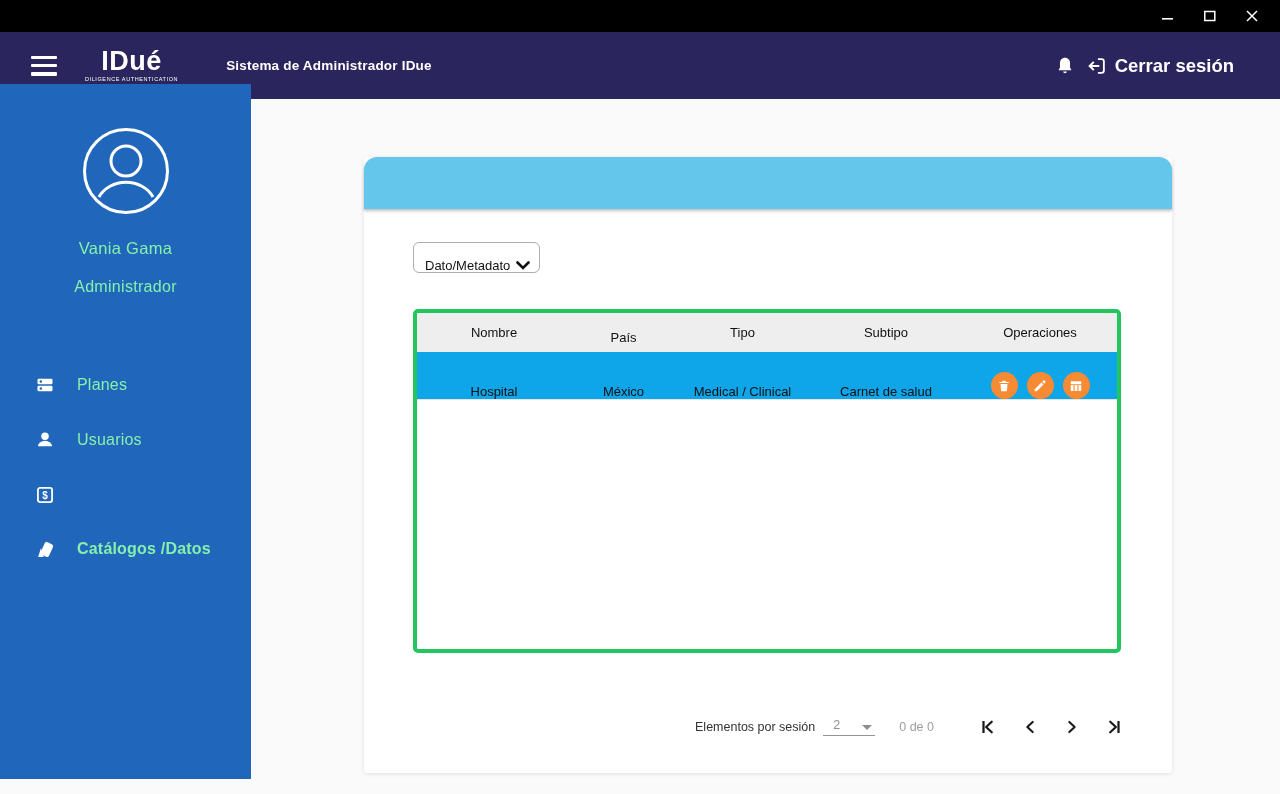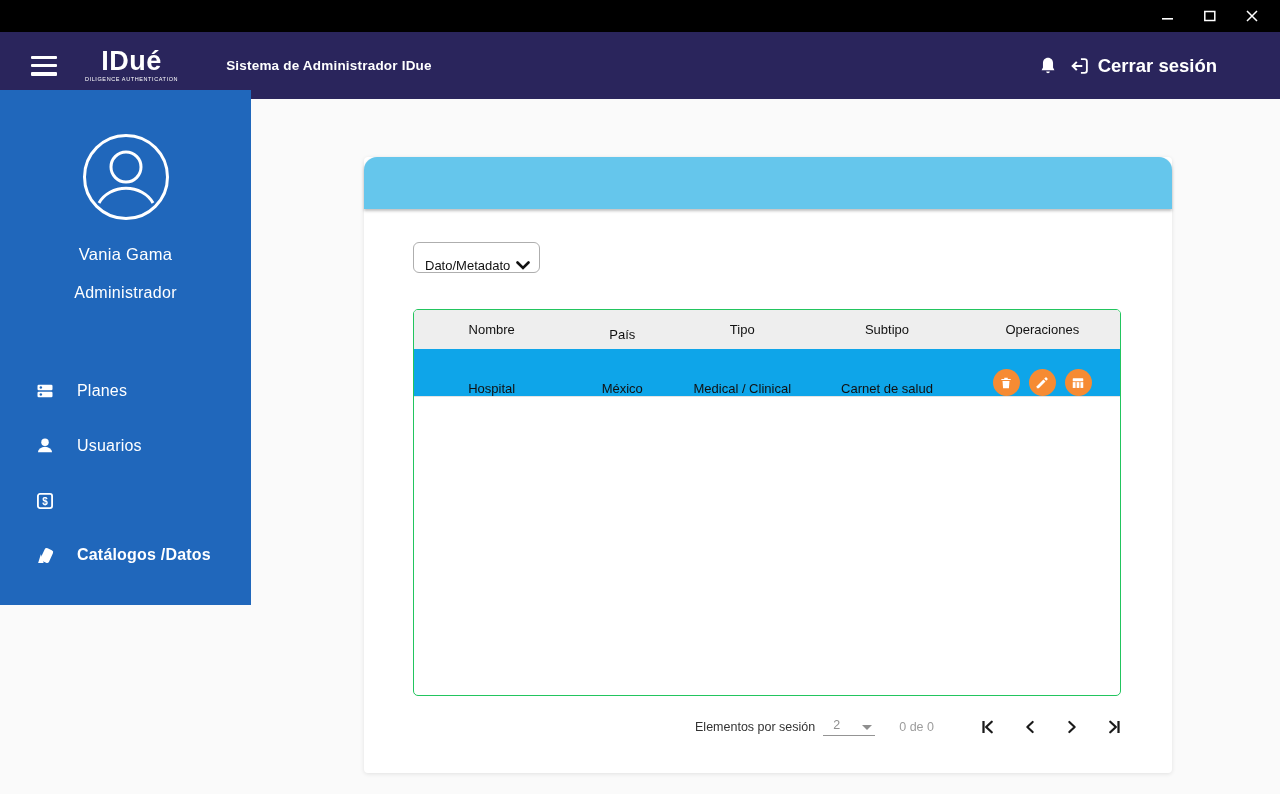--- a/index.html
+++ b/index.html
@@ -10,45 +10,45 @@
   .winbtn { width:28px; height:24px; display:flex; align-items:center; justify-content:center; cursor:pointer; }
 
   
   .appbar { position:absolute; top:32px; left:0; width:1280px; height:67px; background:#2a255c; display:flex; align-items:center; color:#fff; }
   .hamburger { margin-left:31px; width:26px; height:20px; display:flex; flex-direction:column; justify-content:space-between; cursor:pointer; }
   .hamburger span { display:block; height:3.2px; background:#fff; border-radius:1px; }
   .logo-block { margin-left:28px; display:flex; flex-direction:column; align-items:center; line-height:1; cursor:pointer; }
   .logo-text { font-size:27px; font-weight:bold; letter-spacing:0.5px; }
   .logo-sub { font-size:5.5px; letter-spacing:0.6px; margin-top:2px; white-space:nowrap; }
   .app-title { margin-left:48px; font-size:13.5px; font-weight:600; letter-spacing:0.2px; }
-  .appbar-right { margin-left:auto; display:flex; align-items:center; gap:10px; padding-right:63px; }
+  .appbar-right { margin-left:auto; display:flex; align-items:center; gap:10px; padding-right:46px; }
   .bell { width:22px; height:22px; cursor:pointer; }
   .logout { display:flex; align-items:center; gap:7px; cursor:pointer; }
   .logout-label { font-size:18.5px; font-weight:600; }
 
   
-  .sidebar { position:absolute; top:90px; left:0; width:251px; height:515px; background:#2067bb; color:#ffffff; }
+  .sidebar { position:absolute; top:84px; left:0; width:251px; height:695px; background:#2067bb; color:#86efac; }
   .avatar-wrap { display:flex; justify-content:center; margin-top:43px; }
   .user-name { text-align:center; margin-top:24px; font-size:16.5px; font-weight:500; letter-spacing:0.3px; }
   .user-role { text-align:center; margin-top:20px; font-size:16px; letter-spacing:0.3px; }
   .nav { margin-top:62px; display:flex; flex-direction:column; }
   .nav-item { display:flex; align-items:center; gap:21px; padding:17px 0 17px 34px; cursor:pointer; }
   .nav-item .nav-ico { width:22px; flex:0 0 22px; display:flex; justify-content:center; }
   .nav-label { font-size:16px; letter-spacing:0.2px; width:150px; line-height:1.3; }
   .nav-item.active .nav-label { font-weight:bold; }
 
   
   .main { position:absolute; top:99px; left:251px; width:1029px; height:695px; background:#fafafa; }
   .card { position:absolute; left:113px; top:58px; width:808px; height:616px; background:#fff; border-radius:4px; box-shadow:0 1px 4px rgba(0,0,0,0.10); }
   .card-topbar { position:absolute; left:0; top:0; width:808px; height:52px; background:#65c6ec; border-radius:13px 13px 0 0; box-shadow:0 2px 3px rgba(0,0,0,0.25); }
 
   .select-control { position:absolute; left:49px; top:85px; width:127px; height:31px; border:1.6px solid #aeaeae; border-radius:6px; background:#fff; display:flex; align-items:center; padding:16px 9px 0 11px; cursor:pointer; }
   .select-value { font-size:13px; color:#111; flex:1; }
 
-  .table-wrap { position:absolute; left:49px; top:152px; width:708px; height:387px; border:1px solid #22c55e; border-radius:5px; background:#fff; overflow:hidden; }
+  .table-wrap { position:absolute; left:49px; top:152px; width:708px; height:344px; border:4px solid #22c55e; border-radius:5px; background:#fff; overflow:hidden; }
   .thead { display:flex; height:39px; background:#eeeeee; align-items:center; }
   .trow { display:flex; height:48px; background:#0ea5e9; align-items:flex-end; border-bottom:1px solid #e4e4e4; }
   .col { text-align:center; font-size:13px; color:#111; }
   .c1 { width:22%; } .c2 { width:15%;margin-top:10px; } .c3 { width:19%; } .c4 { width:22%; } .c5 { width:22%; }
   .ops { display:flex; justify-content:center; align-items:center; gap:9px; }
   .op-btn { width:27px; height:27px; border-radius:50%; background:#f68b33; display:flex; align-items:center; justify-content:center; cursor:pointer; border:none; }
 
   .pagination { position:absolute; left:0; top:560px; width:760px; display:flex; align-items:center; justify-content:flex-end; }
   .pp-label { font-size:12.5px; color:#333; }
   .pp-select { display:flex; align-items:flex-end; gap:8px; border-bottom:1px solid #949494; padding:0 2px 3px 10px; margin-left:8px; min-width:52px; cursor:pointer; }

